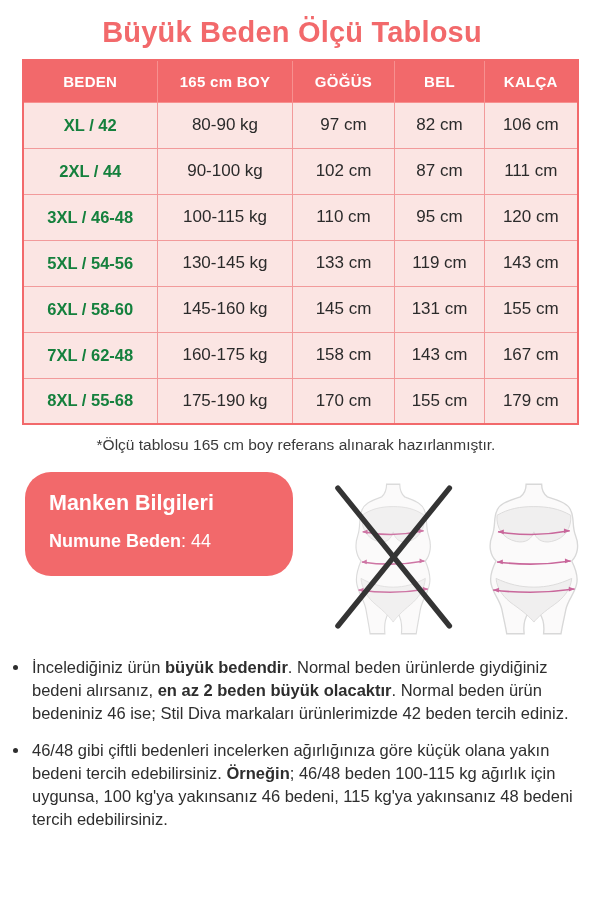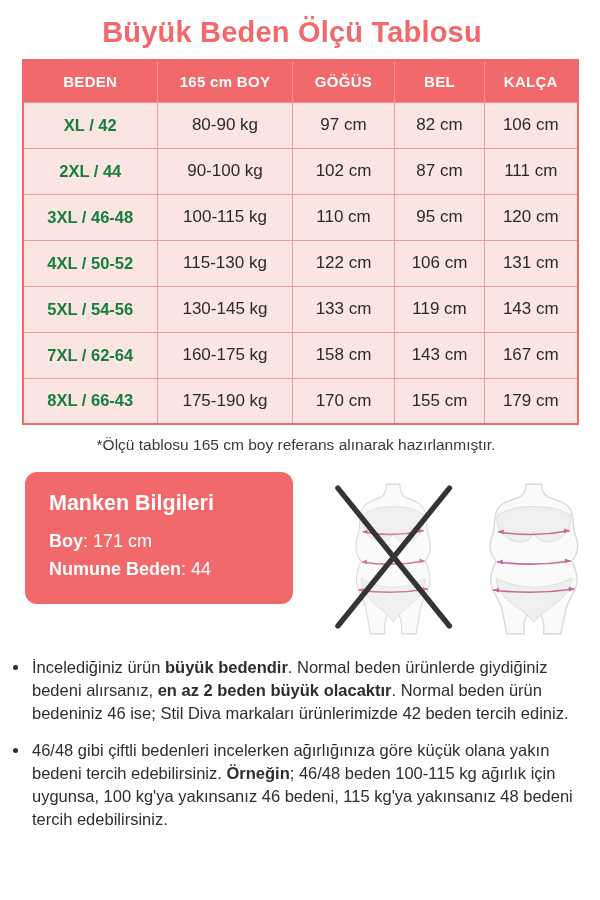--- a/index.html
+++ b/index.html
@@ -35,21 +35,21 @@
   .size-table td{
     background:var(--row-bg);color:#2b2b2b;font-size:17px;height:46px;
     text-align:center;border:1px solid var(--cell-border);
   }
   .size-table td.size-col{font-weight:bold;font-size:16.5px;color:#15803d;}
   .footnote{
     margin:11px 8px 0 0;text-align:center;font-size:15.5px;color:#3a3a3a;
   }
   .model-row{display:flex;align-items:flex-start;margin:18px 0 0 25px;}
   .model-box{
-    width:268px;background:var(--accent);border-radius:12px;
+    width:268px;background:var(--accent);border-radius:26px;
     padding:19px 24px 21px 24px;color:#ffffff;
   }
   .model-title{font-size:21.5px;font-weight:bold;margin-bottom:11px;}
   .model-line{font-size:18px;line-height:28px;}
   .figures{margin:8px 0 0 40px;}
   .fig-body{fill:#FBFAFA;stroke:#D8D8D8;stroke-width:1.4;}
   .fig-garment{fill:#F0EFEF;stroke:#DCDBDB;stroke-width:1;}
   .m-line{fill:none;stroke:var(--measure-line);stroke-width:1.6;}
   .m-arrow{fill:var(--measure-line);stroke:none;}
   .x-line{stroke:#1f1f1f;stroke-width:5.5;stroke-linecap:round;}
@@ -100,57 +100,56 @@
           <td>111 cm</td>
         </tr>
         <tr>
           <td class="size-col">3XL / 46-48</td>
           <td>100-115 kg</td>
           <td>110 cm</td>
           <td>95 cm</td>
           <td>120 cm</td>
         </tr>
         <tr>
-          <td class="size-col">4XL / 50-52</td>
-          <td>115-130 kg</td>
-          <td>122 cm</td>
-          <td>106 cm</td>
-          <td>131 cm</td>
-        </tr>
-        <tr>
           <td class="size-col">5XL / 54-56</td>
           <td>130-145 kg</td>
           <td>133 cm</td>
           <td>119 cm</td>
           <td>143 cm</td>
         </tr>
         <tr>
-          <td class="size-col">7XL / 62-64</td>
+          <td class="size-col">6XL / 58-60</td>
+          <td>145-160 kg</td>
+          <td>145 cm</td>
+          <td>131 cm</td>
+          <td>155 cm</td>
+        </tr>
+        <tr>
+          <td class="size-col">7XL / 62-48</td>
           <td>160-175 kg</td>
           <td>158 cm</td>
           <td>143 cm</td>
           <td>167 cm</td>
         </tr>
         <tr>
-          <td class="size-col">8XL / 66-43</td>
+          <td class="size-col">8XL / 55-68</td>
           <td>175-190 kg</td>
           <td>170 cm</td>
           <td>155 cm</td>
           <td>179 cm</td>
         </tr>
       </tbody>
   </table>
 
   <p class="footnote">*Ölçü tablosu 165 cm boy referans alınarak hazırlanmıştır.</p>
 
   <div class="model-row">
     <div class="model-box">
       <div class="model-title">Manken Bilgileri</div>
       <div class="model-fields">
-          <div class="model-line"><b>Boy</b>: 171 cm</div>
           <div class="model-line"><b>Numune Beden</b>: 44</div>
         </div>
     </div>
 
     <div class="figures">
       <svg width="262" height="158" viewBox="0 0 270 162" aria-hidden="true">
         <defs>
           <g id="bodyfig">
             <path class="fig-body" d="M54,4 C54,10 52,14 48,17 C37,21 27,23 24,31 C20,39 23,47 19,57 C15,67 17,77 23,83 C19,91 16,99 18,107 C20,117 27,123 29,133 C31,143 33,151 34,158 L52,158 C51,150 52,143 56,137 C59,132 61,128 62,126 C63,128 65,132 68,137 C72,143 73,150 72,158 L90,158 C91,151 93,143 95,133 C97,123 104,117 106,107 C108,99 105,91 101,83 C107,77 109,67 105,57 C101,47 104,39 100,31 C97,23 87,21 76,17 C72,14 70,10 70,4 Z"></path>
             <path class="fig-garment" d="M24,36 C23,49 30,60 44,63 C54,65 60,60 62,53 C64,60 70,65 80,63 C94,60 101,49 100,36 C88,29 76,27 62,27 C48,27 36,29 24,36 Z"></path>

